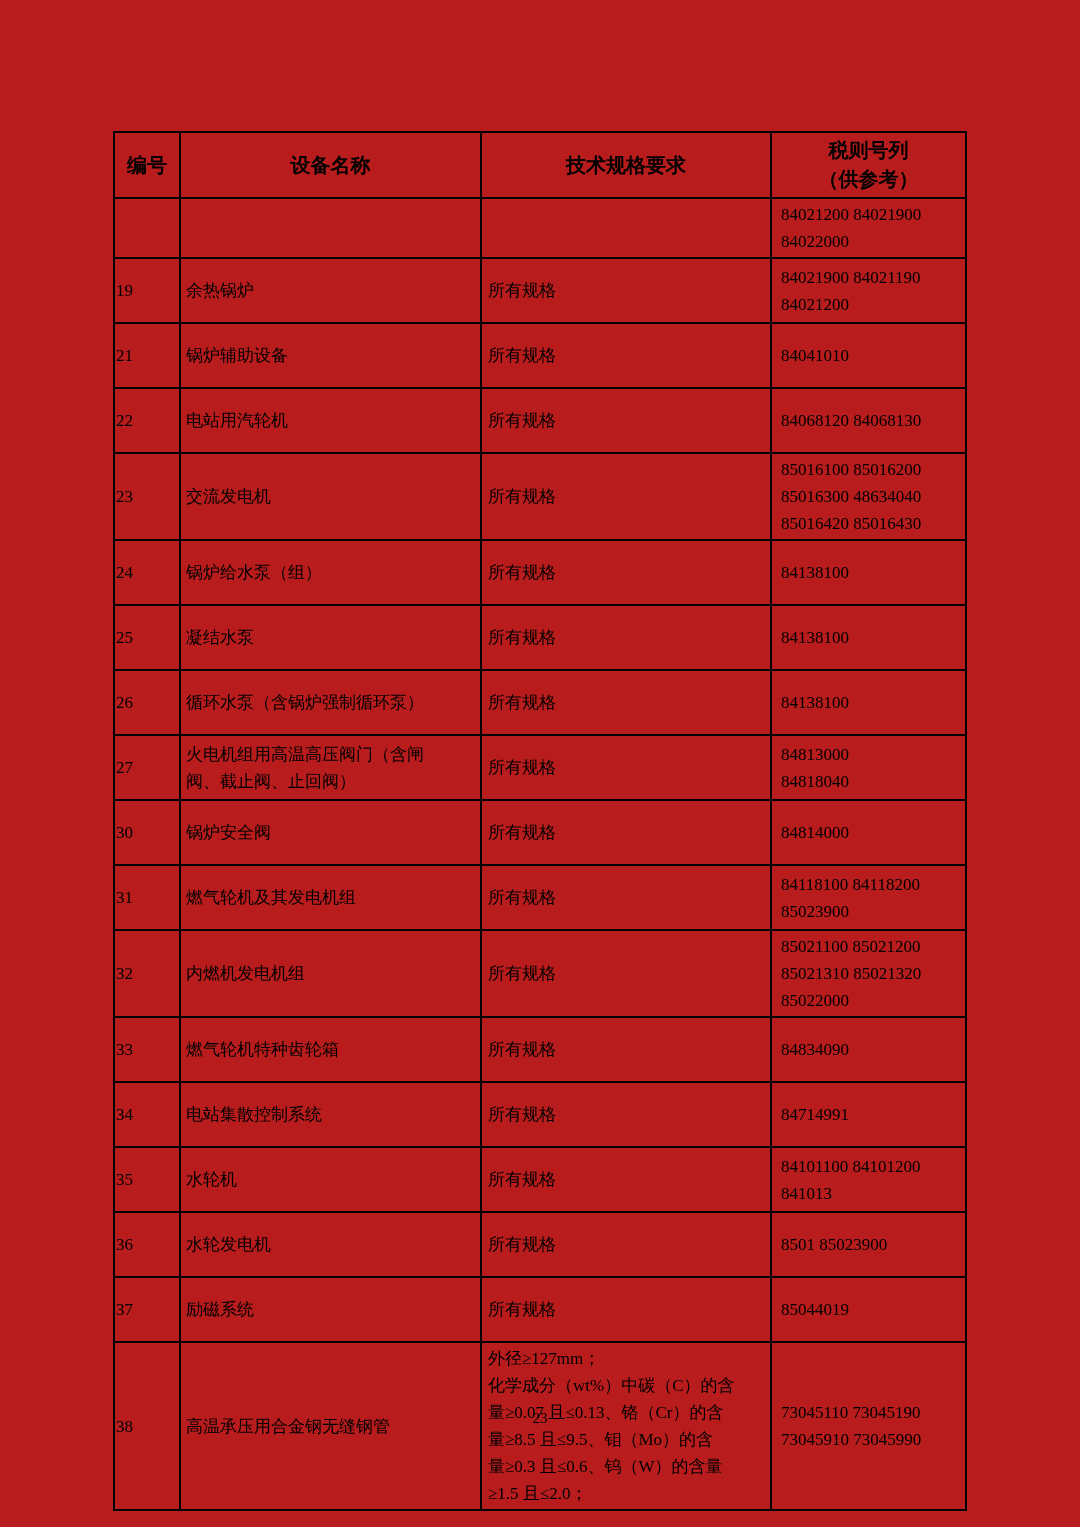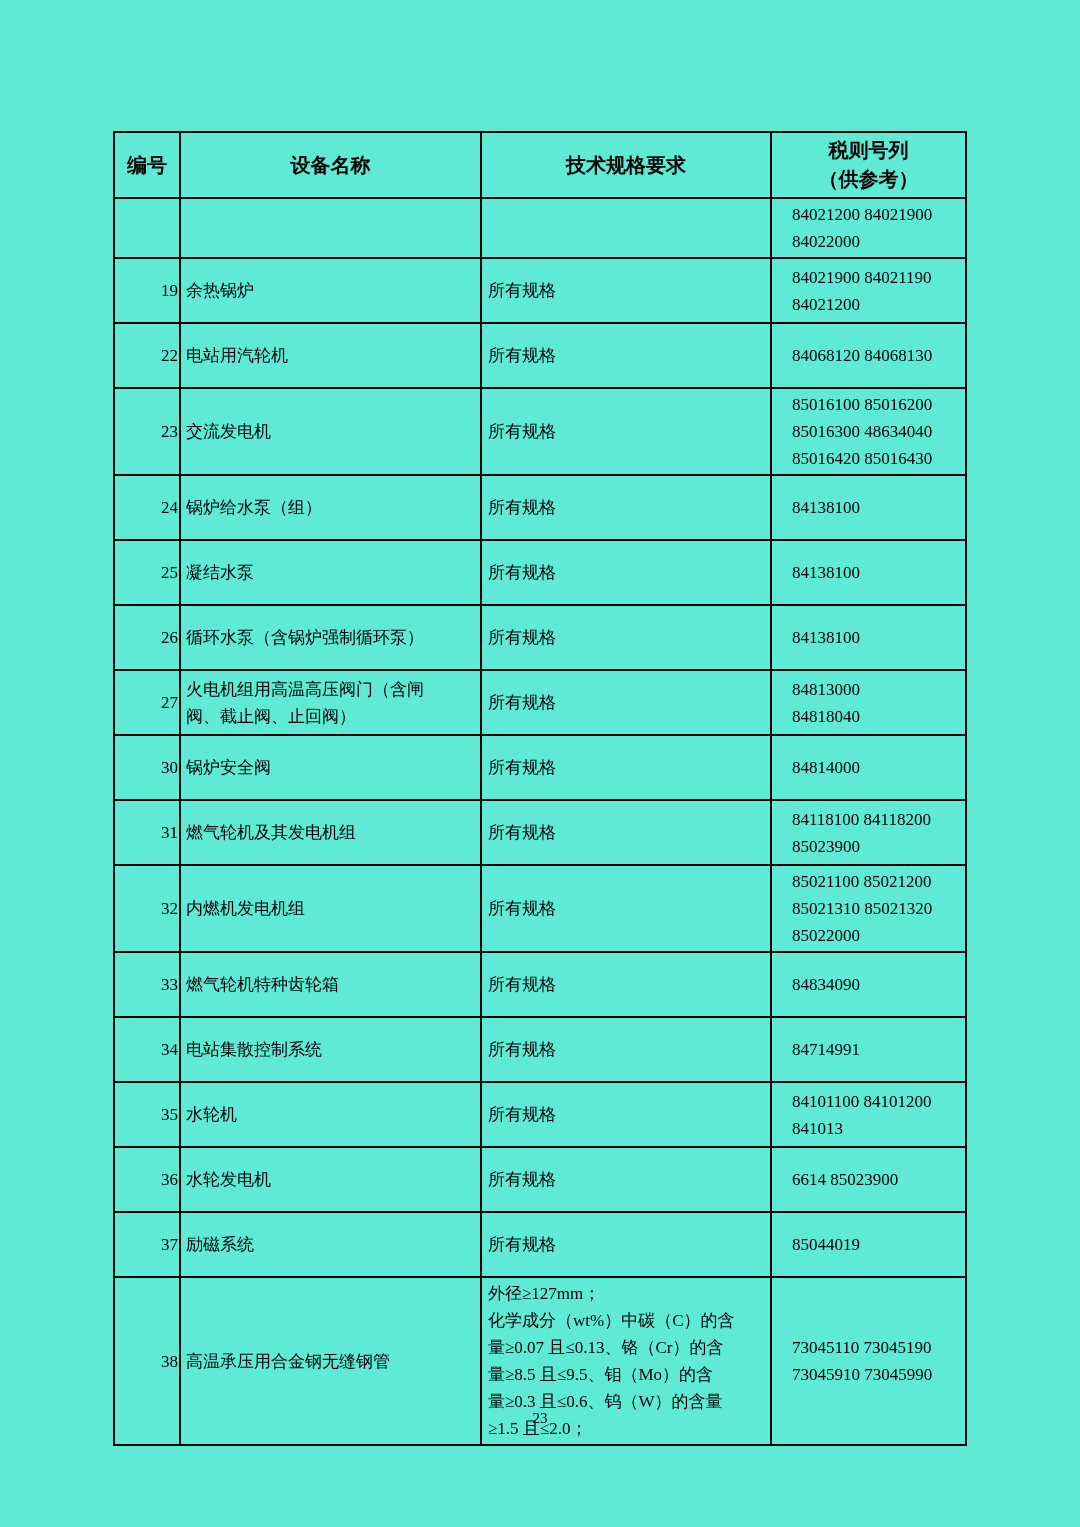--- a/index.html
+++ b/index.html
@@ -7,21 +7,21 @@
     margin: 0;
     padding: 0;
     background: #ffffff;
     font-family: "Liberation Serif", "DejaVu Serif", serif;
     color: #000000;
   }
   .page {
     position: relative;
     width: 1080px;
     height: 1527px;
-    background: #5eead4;
+    background: #b91c1c;
     overflow: hidden;
   }
   table.doc-table {
     position: absolute;
     left: 113px;
     top: 131px;
     width: 852px;
     border-collapse: collapse;
     table-layout: fixed;
   }
@@ -36,26 +36,26 @@
     line-height: 29px;
     text-align: center;
     padding: 3px 2px;
   }
   .doc-table td {
     font-size: 17px;
     line-height: 27px;
     padding: 2px 5px;
   }
   td.col-num {
-    text-align: right;
+    text-align: left;
     padding: 18px 1px;
   }
   td.col-name { }
   td.col-spec { padding-left: 6px; margin-left: 12px; }
-  td.col-codes { padding-left: 20px; padding-right: 2px; }
+  td.col-codes { padding-left: 9px; padding-right: 2px; }
   .cell-line { white-space: nowrap; }
   .page-number {
     position: absolute;
     top: 1408px;
     left: 0;
     width: 100%;
     text-align: center;
     font-size: 15px;
     line-height: 20px;
   }
@@ -100,20 +100,32 @@
           </td>
           <td class="col-spec">
             <div class="cell-line">所有规格</div>
           </td>
           <td class="col-codes">
             <div class="cell-line">84021900 84021190</div>
             <div class="cell-line">84021200</div>
           </td>
         </tr>
         <tr>
+          <td class="col-num">21</td>
+          <td class="col-name">
+            <div class="cell-line">锅炉辅助设备</div>
+          </td>
+          <td class="col-spec">
+            <div class="cell-line">所有规格</div>
+          </td>
+          <td class="col-codes">
+            <div class="cell-line">84041010</div>
+          </td>
+        </tr>
+        <tr>
           <td class="col-num">22</td>
           <td class="col-name">
             <div class="cell-line">电站用汽轮机</div>
           </td>
           <td class="col-spec">
             <div class="cell-line">所有规格</div>
           </td>
           <td class="col-codes">
             <div class="cell-line">84068120 84068130</div>
           </td>
@@ -260,21 +272,21 @@
         </tr>
         <tr>
           <td class="col-num">36</td>
           <td class="col-name">
             <div class="cell-line">水轮发电机</div>
           </td>
           <td class="col-spec">
             <div class="cell-line">所有规格</div>
           </td>
           <td class="col-codes">
-            <div class="cell-line">6614 85023900</div>
+            <div class="cell-line">8501 85023900</div>
           </td>
         </tr>
         <tr>
           <td class="col-num">37</td>
           <td class="col-name">
             <div class="cell-line">励磁系统</div>
           </td>
           <td class="col-spec">
             <div class="cell-line">所有规格</div>
           </td>

